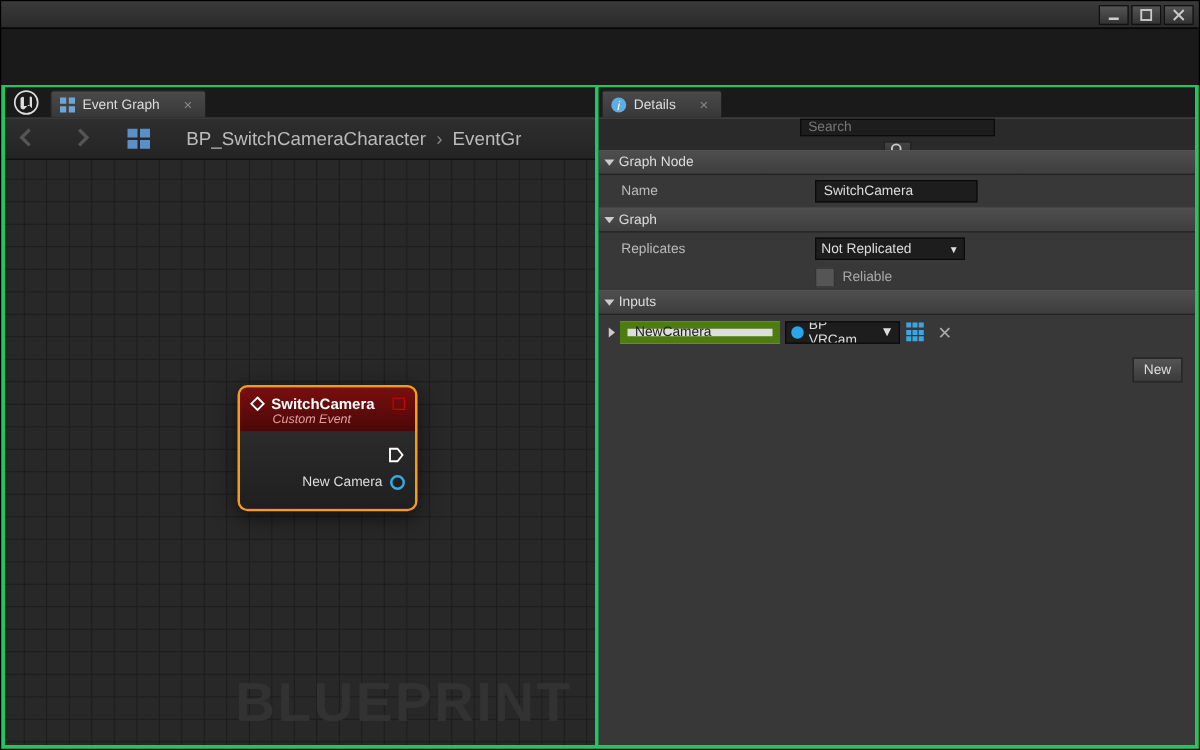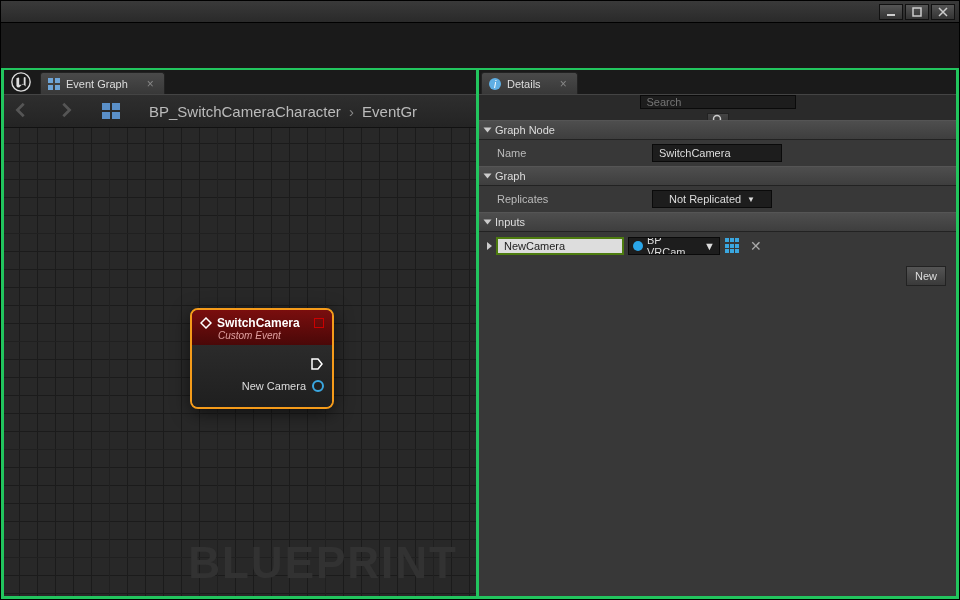--- a/index.html
+++ b/index.html
@@ -68,27 +68,27 @@
 .eye { display:flex; align-items:center; gap:1px; }
 .eye .dd { font-size:8px; color:#aaa; }
 
 .details { flex:1; background:#383838; overflow:auto; }
 .cat { background:linear-gradient(#4e4e4e,#3e3e3e); height:20px; display:flex; align-items:center; padding:0 6px; border-top:1px solid #555; border-bottom:1px solid #222; gap:5px; font-size:11px; color:#ddd; }
 .cat .tri { width:0; height:0; border-left:5px solid #ccc; border-top:4px solid transparent; border-bottom:4px solid transparent; transform:rotate(90deg); }
 .row { display:flex; align-items:center; height:26px; padding:0 8px 0 18px; font-size:11px; }
 .row .lbl { width:155px; color:#bbb; }
 .row .val { flex:1; display:flex; align-items:center; gap:6px; }
 .textin { background:#1d1d1d; border:1px solid #0a0a0a; color:#ddd; height:18px; padding:0 6px; font-size:11px; width:130px; }
-.select { background:#1d1d1d; border:1px solid #0a0a0a; color:#ddd; height:18px; padding:0 16px; font-size:11px; width:120px; display:flex; align-items:center; justify-content:space-between; }
+.select { background:#1d1d1d; border:1px solid #0a0a0a; color:#ddd; height:18px; padding:0 4px; font-size:11px; width:120px; display:flex; align-items:center; justify-content:space-between; }
 .select .dd { font-size:8px; }
 .chk { width:16px; height:16px; background:#555; border:1px solid #333; }
 
 .inputs-row { display:flex; align-items:center; height:28px; padding:0 8px; gap:4px; }
 .inputs-row .tri-r { width:0; height:0; border-left:5px solid #ccc; border-top:4px solid transparent; border-bottom:4px solid transparent; }
-.inputs-row .pname { background:#ddd; color:#222; height:18px; padding:0 6px; font-size:11px; width:128px; border:2px solid #4d7c0f; display:flex; align-items:center; }
+.inputs-row .pname { background:#ddd; color:#222; height:18px; padding:0 6px; font-size:11px; width:128px; border:6px solid #4d7c0f; display:flex; align-items:center; }
 .inputs-row .ptype { background:#1d1d1d; border:1px solid #0a0a0a; height:18px; padding:0 4px; font-size:11px; width:92px; display:flex; align-items:center; gap:4px; color:#ddd; overflow:hidden;justify-content:space-between; }
 .blueball { width:10px; height:10px; border-radius:50%; background:#2aa6e8; flex-shrink:0; }
 .gridbtn { width:18px; height:18px; display:flex; flex-wrap:wrap; gap:1px; padding:1px; }
 .gridbtn .g { width:4px; height:4px; background:#3aa7e0; }
 .xbtn { color:#aaa; font-size:14px; padding:0 4px; }
 .newbtn { margin-left:auto; background:linear-gradient(#555,#3a3a3a); border:1px solid #222; color:#ddd; height:20px; padding:0 8px; font-size:11px; display:flex; align-items:center; }
 .newrow { display:flex; justify-content:flex-end; padding:6px 10px; }
 </style>
 </head>
 <body>
@@ -244,20 +244,24 @@
           </div>
         <div class="row">
           <div class="lbl">Replicates</div>
           <div class="val">
               <div class="select">
                 <span>Not Replicated</span>
                 <span class="dd">▼</span>
               </div>
             </div>
         </div>
+        <div class="row" style="height:20px; padding-left:173px;">
+          <div class="chk"></div>
+          <span style="margin-left:6px;color:#aaa">Reliable</span>
+        </div>
         <div class="cat">
             <span class="tri"></span>
             <span>Inputs</span>
           </div>
         <div class="inputs-row">
           <span class="tri-r"></span>
           <div class="pname">
               <span>NewCamera</span>
             </div>
           <div class="ptype">

